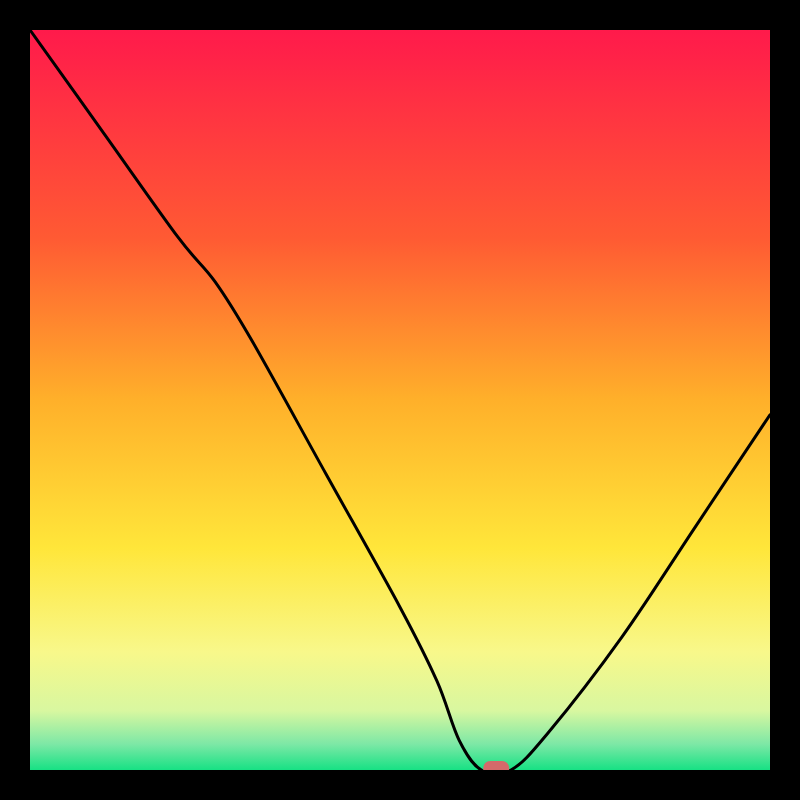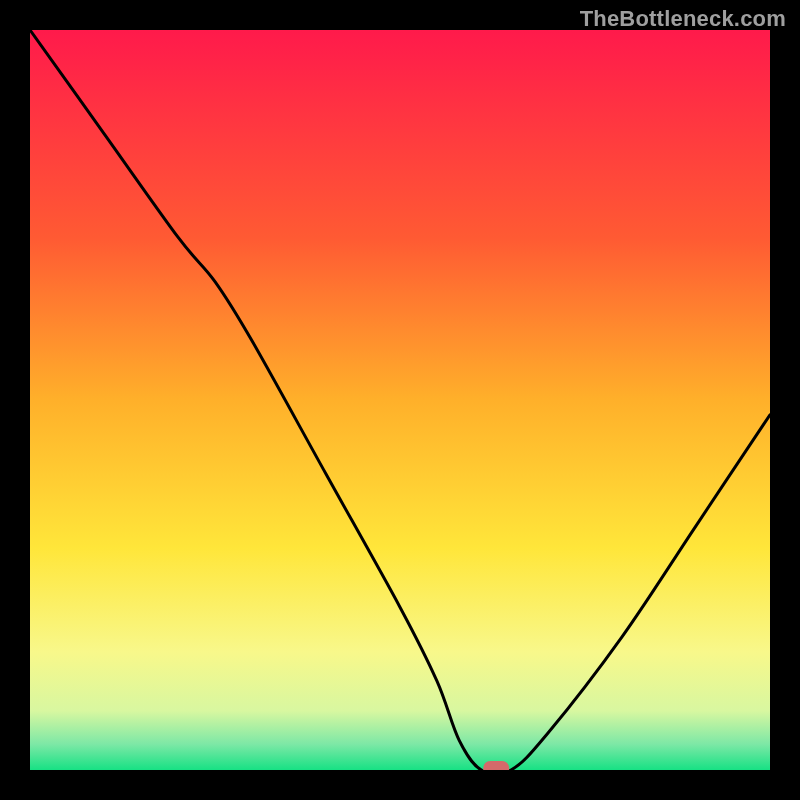--- a/index.html
+++ b/index.html
@@ -37,21 +37,20 @@
   }
   svg {
     display: block;
   }
 </style>
 </head>
 <body>
 
 <div class="frame">
 
-  <div class="attribution">TheBottleneck.com</div>
 
   <div class="plot">
     <svg id="chart-svg" width="740" height="740" viewBox="0 0 740 740">
       <defs>
         <linearGradient id="bg-grad" x1="0" y1="0" x2="0" y2="1">
             <stop offset="0%" stop-color="#ff1a4b"></stop>
             <stop offset="28.000000000000004%" stop-color="#ff5a33"></stop>
             <stop offset="50%" stop-color="#ffb02a"></stop>
             <stop offset="70%" stop-color="#ffe63a"></stop>
             <stop offset="84%" stop-color="#f8f88a"></stop>

